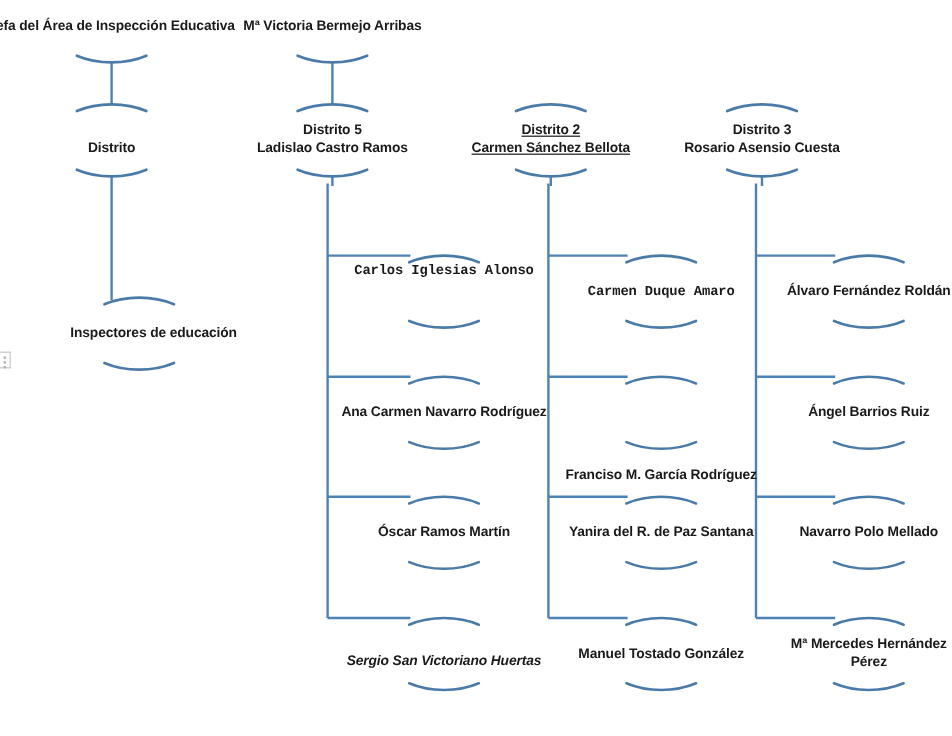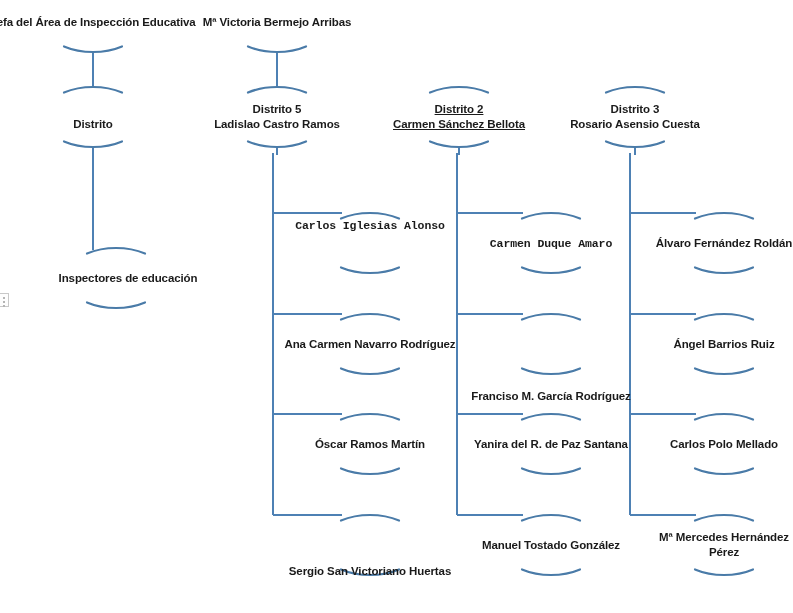--- a/index.html
+++ b/index.html
@@ -150,39 +150,39 @@
       <div class="node-label" style="left: 172px; width: 210px; top: 14.5px;"><span>Mª Victoria Bermejo Arribas</span></div>
       <div class="node-hit" style="left: 227px; top: -8px; width: 100px; height: 60px;"></div>
       <div class="node-label wrap" style="left: 172px; width: 210px; top: 102px;"><span>Distrito 5</span><br><span>Ladislao Castro Ramos</span></div>
       <div class="node-hit" style="left: 227px; top: 87px; width: 100px; height: 60px;"></div>
       <div class="node-label" style="left: 265px; width: 210px; top: 218px; font-family: Liberation Mono, monospace;"><span>Carlos Iglesias Alonso</span></div>
       <div class="node-hit" style="left: 320px; top: 213px; width: 100px; height: 60px;"></div>
       <div class="node-label" style="left: 265px; width: 210px; top: 336.5px;"><span>Ana Carmen Navarro Rodríguez</span></div>
       <div class="node-hit" style="left: 320px; top: 314px; width: 100px; height: 60px;"></div>
       <div class="node-label" style="left: 265px; width: 210px; top: 436.5px;"><span>Óscar Ramos Martín</span></div>
       <div class="node-hit" style="left: 320px; top: 414px; width: 100px; height: 60px;"></div>
-      <div class="node-label" style="left: 265px; width: 210px; top: 564px;"><span>Sergio San Victoriano Huertas</span></div>
+      <div class="node-label" style="left: 265px; width: 210px; top: 544px; font-style: italic;"><span>Sergio San Victoriano Huertas</span></div>
       <div class="node-hit" style="left: 320px; top: 515px; width: 100px; height: 60px;"></div>
       <div class="node-label wrap" style="left: 354px; width: 210px; top: 102px; text-decoration: underline;"><span>Distrito 2</span><br><span>Carmen Sánchez Bellota</span></div>
       <div class="node-hit" style="left: 409px; top: 87px; width: 100px; height: 60px;"></div>
       <div class="node-label" style="left: 446px; width: 210px; top: 235.5px; font-family: Liberation Mono, monospace;"><span>Carmen Duque Amaro</span></div>
       <div class="node-hit" style="left: 501px; top: 213px; width: 100px; height: 60px;"></div>
       <div class="node-label" style="left: 446px; width: 210px; top: 356px; margin-top: 33px;"><span>Franciso M. García Rodríguez</span></div>
       <div class="node-hit" style="left: 501px; top: 314px; width: 100px; height: 60px;"></div>
       <div class="node-label" style="left: 446px; width: 210px; top: 436.5px; text-align: center;"><span>Yanira del R. de Paz Santana</span></div>
       <div class="node-hit" style="left: 501px; top: 414px; width: 100px; height: 60px;"></div>
       <div class="node-label" style="left: 446px; width: 210px; top: 537.5px;"><span>Manuel Tostado González</span></div>
       <div class="node-hit" style="left: 501px; top: 515px; width: 100px; height: 60px;"></div>
       <div class="node-label wrap" style="left: 530px; width: 210px; top: 102px;"><span>Distrito 3</span><br><span>Rosario Asensio Cuesta</span></div>
       <div class="node-hit" style="left: 585px; top: 87px; width: 100px; height: 60px;"></div>
       <div class="node-label" style="left: 619px; width: 210px; top: 235.5px;"><span>Álvaro Fernández Roldán</span></div>
       <div class="node-hit" style="left: 674px; top: 213px; width: 100px; height: 60px;"></div>
       <div class="node-label" style="left: 619px; width: 210px; top: 336.5px;"><span>Ángel Barrios Ruiz</span></div>
       <div class="node-hit" style="left: 674px; top: 314px; width: 100px; height: 60px;"></div>
-      <div class="node-label" style="left: 619px; width: 210px; top: 436.5px;"><span>Carlos Polo Mellado</span></div>
+      <div class="node-label" style="left: 619px; width: 210px; top: 436.5px;"><span>Navarro Polo Mellado</span></div>
       <div class="node-hit" style="left: 674px; top: 414px; width: 100px; height: 60px;"></div>
       <div class="node-label wrap" style="left: 619px; width: 210px; top: 530px;"><span>Mª Mercedes Hernández</span><br><span>Pérez</span></div>
       <div class="node-hit" style="left: 674px; top: 515px; width: 100px; height: 60px;"></div>
     </div>
 
   <div class="corner-marker">
     <i></i>
       <i></i>
       <i></i>
   </div>

